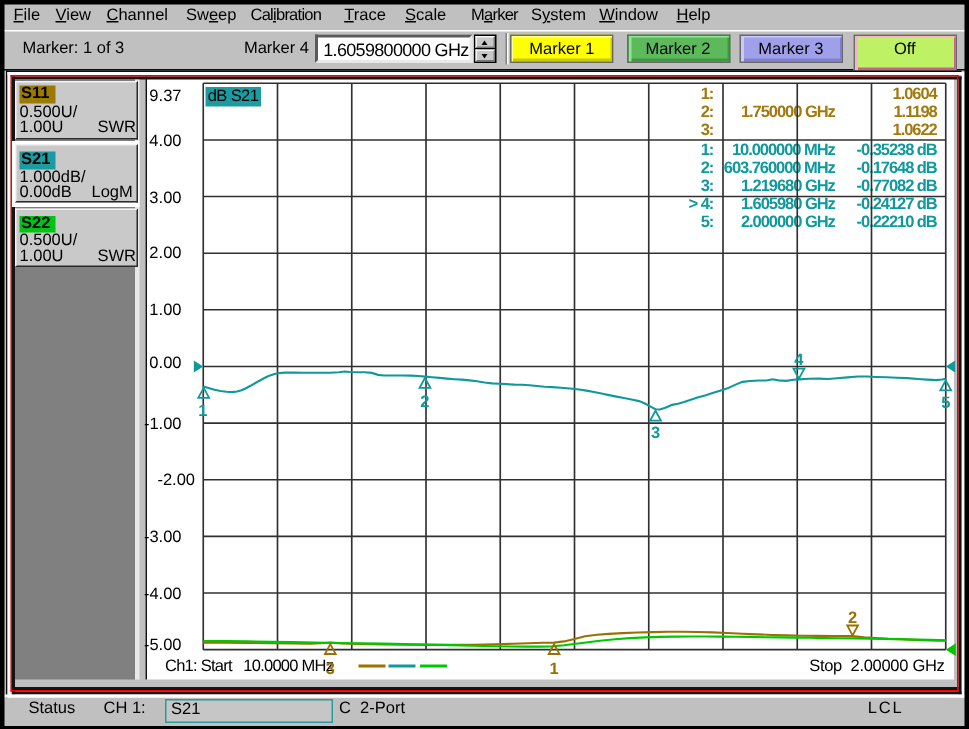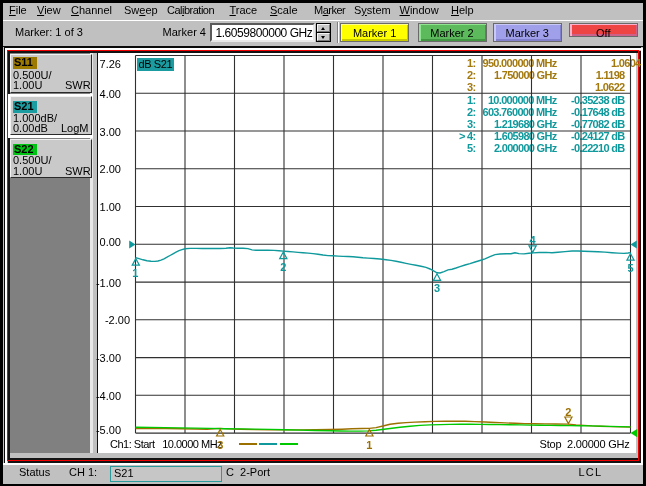--- a/index.html
+++ b/index.html
@@ -30,21 +30,21 @@
 <div class="a" style="left:316px;top:22.6px;width:15px;height:19.6px;background:#000"></div>
 <div class="a" style="left:317.3px;top:24px;width:12.4px;height:8px;background:#c8c8c8;border:1px solid;border-color:#f5f5f5 #777 #777 #f5f5f5"></div>
 <div class="a" style="left:317.3px;top:33px;width:12.4px;height:8px;background:#c8c8c8;border:1px solid;border-color:#f5f5f5 #777 #777 #f5f5f5"></div>
 <div class="a" style="left:320.7px;top:26.6px;width:0;height:0;border-left:2.8px solid transparent;border-right:2.8px solid transparent;border-bottom:3.2px solid #000"></div>
 <div class="a" style="left:320.7px;top:35.8px;width:0;height:0;border-left:2.8px solid transparent;border-right:2.8px solid transparent;border-top:3.2px solid #000"></div>
 <div class="a" style="left:336.5px;top:22px;width:1px;height:21px;background:#808080"></div>
 <div class="a" style="left:337.5px;top:22px;width:1px;height:21px;background:#fff"></div>
 <div class="a t11" style="left:340px;top:22.8px;width:69.2px;height:19.5px;background:#ffff00;border:1px solid #6a6a6a;box-shadow:inset 1px 1px 0 #ffff90,inset -1px -2px 0 #c9c900;text-align:center;line-height:18px">Marker 1</div>
 <div class="a t11" style="left:417.5px;top:22.8px;width:69px;height:19.5px;background:#5cba5c;border:1px solid #6a6a6a;box-shadow:inset 2px 1px 0 #90e690,inset -1px -2px 0 #419741;text-align:center;line-height:18px">Marker 2</div>
 <div class="a t11" style="left:492.5px;top:22.8px;width:69.5px;height:19.5px;background:#a0a0ea;border:1px solid #6a6a6a;box-shadow:inset 2px 1px 0 #c9c9f5,inset -1px -2px 0 #8080cd;text-align:center;line-height:18px">Marker 3</div>
-<div class="a t11" style="left:568.5px;top:22.8px;width:69.5px;height:14px;background:#ef4444;border:1px solid #6a6a6a;box-shadow:inset 2px 1px 0 #f9b2ce,inset -1px -2px 0 #cd6088;text-align:center;line-height:18px">Off</div>
+<div class="a t11" style="left:568.5px;top:22.8px;width:69.5px;height:25px;background:#bef264;border:1px solid #6a6a6a;box-shadow:inset 2px 1px 0 #f9b2ce,inset -1px -2px 0 #cd6088;text-align:center;line-height:18px">Off</div>
 
 <div class="a" style="left:3.9px;top:46.6px;width:637px;height:1.4px;background:#0a0a0a"></div>
 <div class="a" style="left:3.9px;top:46.6px;width:0.6px;height:418px;background:#0a0a0a"></div>
 <div class="a" style="left:4.5px;top:48px;width:638.7px;height:1.6px;background:#fff"></div>
 <div class="a" style="left:4.5px;top:48px;width:2.1px;height:417px;background:#fff"></div>
 <div class="a" style="left:640.7px;top:48px;width:2.5px;height:417px;background:#fff"></div>
 <div class="a" style="left:4.5px;top:463.3px;width:638.7px;height:1.7px;background:#fff"></div>
 <div class="a" style="left:8px;top:51px;width:632.7px;height:2.2px;background:#141414"></div>
 <div class="a" style="left:8px;top:51px;width:2.3px;height:412.3px;background:#141414"></div>
 <div class="a" style="left:638.8px;top:51px;width:1.9px;height:412.3px;background:#141414"></div>
@@ -70,21 +70,21 @@
 <div class="a t11" style="left:13px;top:111.5px">1.000dB/</div>
 <div class="a t11" style="left:13px;top:122px">0.00dB</div>
 <div class="a t11" style="left:61px;top:122px">LogM</div>
 <div class="a" style="left:13px;top:143.8px;width:23.5px;height:11.5px;background:#00c414;font-size:11px;line-height:11.5px;font-weight:bold;padding-left:1px">S22</div>
 <div class="a t11" style="left:13px;top:154.2px">0.500U/</div>
 <div class="a t11" style="left:13px;top:165.1px">1.00U</div>
 <div class="a t11" style="left:65px;top:165.1px">SWR</div>
 
 <div class="a" style="left:96.5px;top:51.5px;width:539.7px;height:401.1px;background:#fff;border-left:1.5px solid #111;border-top:1.7px solid #111"></div>
 
-<div class="a t11" style="left:90px;top:57.5px;width:31px;text-align:right">7.26</div>
+<div class="a t11" style="left:90px;top:57.5px;width:31px;text-align:right">9.37</div>
 <div class="a t11" style="left:90px;top:87.8px;width:31px;text-align:right">4.00</div>
 <div class="a t11" style="left:90px;top:125.5px;width:31px;text-align:right">3.00</div>
 <div class="a t11" style="left:90px;top:163.3px;width:31px;text-align:right">2.00</div>
 <div class="a t11" style="left:90px;top:201px;width:31px;text-align:right">1.00</div>
 <div class="a t11" style="left:90px;top:236.3px;width:31px;text-align:right">0.00</div>
 <div class="a t11" style="left:90px;top:276.6px;width:31px;text-align:right">-1.00</div>
 <div class="a t11" style="left:90px;top:314.3px;width:40px;text-align:right">-2.00</div>
 <div class="a t11" style="left:90px;top:352.1px;width:31px;text-align:right">-3.00</div>
 <div class="a t11" style="left:90px;top:389.8px;width:31px;text-align:right">-4.00</div>
 <div class="a t11" style="left:90px;top:424.4px;width:31px;text-align:right">-5.00</div>
@@ -93,22 +93,21 @@
 
 <div class="a t11" style="left:110px;top:437.5px;letter-spacing:-0.5px">Ch1: Start&nbsp;&nbsp; 10.0000 MHz</div>
 <div class="a t11" style="left:539.5px;top:437.5px;letter-spacing:-0.2px">Stop&nbsp; 2.00000 GHz</div>
 <div class="a" style="left:239px;top:443px;width:18px;height:2px;background:#9c7000"></div>
 <div class="a" style="left:259px;top:443px;width:18px;height:2px;background:#0f999c"></div>
 <div class="a" style="left:279.5px;top:443px;width:18px;height:2px;background:#00c800"></div>
 
 <div id="readout">
 <div class="a ro" style="top:57.0px;color:#a3790e">
       <span class="a" style="left:0;width:475.5px;text-align:right">1:</span>
-      <span class="a" style="left:0;width:556.5px;text-align:right">950.000000 MHz</span>
-      <span class="a" style="left:16px;width:624.5px;text-align:right">1.0604</span>
+      <span class="a" style="left:0;width:624.5px;text-align:right">1.0604</span>
     </div>
 <div class="a ro" style="top:69.2px;color:#a3790e">
       <span class="a" style="left:0;width:475.5px;text-align:right">2:</span>
       <span class="a" style="left:0;width:556.5px;text-align:right">1.750000 GHz</span>
       <span class="a" style="left:0;width:624.5px;text-align:right">1.1198</span>
     </div>
 <div class="a ro" style="top:81.4px;color:#a3790e">
       <span class="a" style="left:0;width:475.5px;text-align:right">3:</span>
       <span class="a" style="left:0;width:624.5px;text-align:right">1.0622</span>
     </div>

